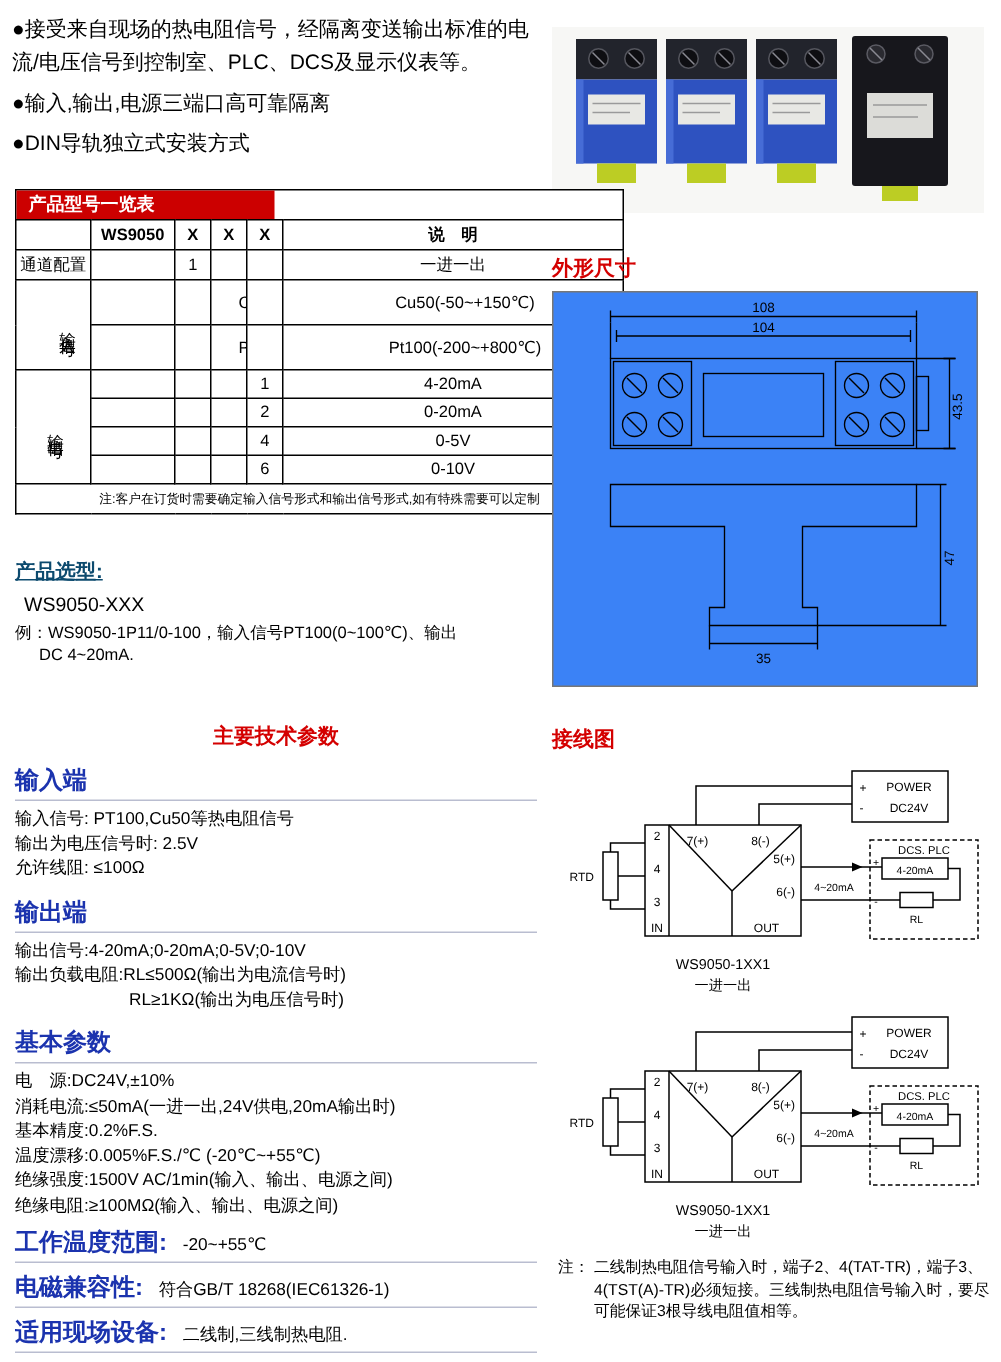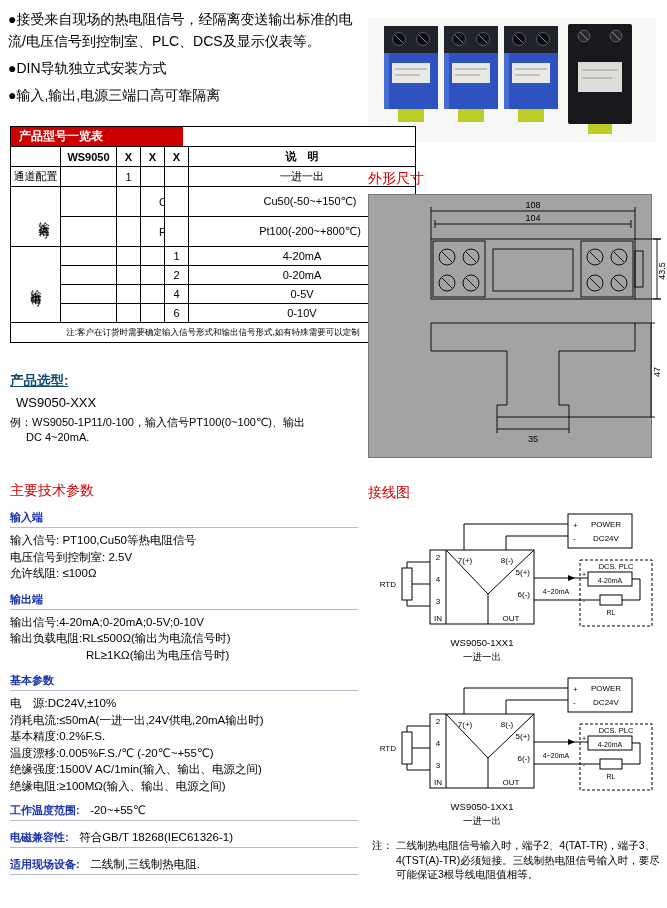--- a/index.html
+++ b/index.html
@@ -22,55 +22,55 @@
   table.model { width:100%; border-collapse:collapse; table-layout:fixed; }
   table.model td { border:1px solid #000; text-align:center; padding:1px 2px; height:20px; overflow:hidden; }
   table.model tr.hdr td { font-weight:bold; }
   table.model tr.tall td { height:30px;padding-left:18px; }
   table.model tr.short td { height:19px; }
   td.desc { text-align:left; padding-left:6px; }
   td.vlabel { writing-mode:vertical-rl; text-orientation:upright; letter-spacing:2px; font-size:11px; padding:2px 0; }
   td.notecell { font-size:8.5px; text-align:left; padding-left:3px; height:20px; white-space:nowrap; }
 
   
-  .red-sec { color:#d40000; font-weight:normal; font-size:14px; }
+  .red-sec { color:#d40000; font-weight:bold; font-size:14px;text-align:center; }
   .sel-title { color:#0c4a6e; font-weight:bold; font-size:13.5px; text-decoration:underline; }
   .sel { left:10px; top:372px; width:348px; }
   .sel-model { font-size:13px; margin-top:5px; padding-left:6px; }
   .sel-ex { font-size:11px; margin-top:5px; line-height:15px; }
   .sel-ex .l2 { padding-left:16px; }
 
   
   .tech { left:10px; top:482px; width:348px; }
   .tech-section { margin-top:10px; }
-  .blue-head { color:#1b33ae; font-weight:bold; font-size:11px; }
+  .blue-head { color:#1b33ae; font-weight:bold; font-size:16px; }
   .rule { border-bottom:1px solid #b9bdd0; padding-bottom:2px; margin-bottom:4px; }
   .param-line { font-size:11.5px; line-height:16.5px; }
   .indent-rl { padding-left:76px; }
   .inline-row { margin-top:2px; padding:4px 0 2px 0; border-bottom:1px solid #b9bdd0; }
   .inline-val { font-size:11.5px; color:#000; margin-left:6px; }
 
   
   .right-title-1 { left:368px; top:170px; }
   .right-title-2 { left:368px; top:484px; }
-  .outline-box { left:368px; top:194px; width:284px; height:264px; border:1px solid #777; background:#a3a3a3;padding-left:24px; }
+  .outline-box { left:368px; top:194px; width:284px; height:264px; border:1px solid #777; background:#3b82f6; }
   .wiring-note { left:372px; top:838px; width:288px; font-size:10.5px; line-height:14.5px; padding-left:24px; position:absolute; }
   .wiring-note .nlabel { position:absolute; left:0; top:0; }
 
   svg text { font-family:"Liberation Sans","DejaVu Sans",sans-serif; }
 </style>
 </head>
 <body>
 
 <div class="page">
 
   <ul class="intro abs">
     <li>●接受来自现场的热电阻信号，经隔离变送输出标准的电流/电压信号到控制室、PLC、DCS及显示仪表等。</li>
+    <li>●输入,输出,电源三端口高可靠隔离</li>
     <li>●DIN导轨独立式安装方式</li>
-    <li>●输入,输出,电源三端口高可靠隔离</li>
   </ul>
 
   <svg class="abs" style="left:368px; top:18px;" width="288" height="124" viewBox="0 0 288 124">
     <rect x="0" y="0" width="288" height="124" fill="#f7f7f5"></rect>
 
     <g>
       <rect x="16" y="8" width="54" height="27" fill="#22242c"></rect>
       <circle cx="31" cy="21" r="6.5" fill="#0e0e12" stroke="#55565e"></circle>
         <line x1="27" y1="17" x2="35" y2="25" stroke="#8a8a92"></line>
       <circle cx="55" cy="21" r="6.5" fill="#0e0e12" stroke="#55565e"></circle>
@@ -213,21 +213,21 @@
       <div class="l2">DC 4~20mA.</div>
     </div>
   </div>
 
   <div class="tech abs">
     <div class="red-sec">主要技术参数</div>
 
     <div class="tech-section">
       <div class="blue-head rule">输入端</div>
       <div class="param-line">输入信号: PT100,Cu50等热电阻信号</div>
-      <div class="param-line">电压信号到控制室: 2.5V</div>
+      <div class="param-line">输出为电压信号时: 2.5V</div>
       <div class="param-line">允许线阻: ≤100Ω</div>
     </div>
 
     <div class="tech-section">
       <div class="blue-head rule">输出端</div>
       <div class="param-line">输出信号:4-20mA;0-20mA;0-5V;0-10V</div>
       <div class="param-line">输出负载电阻:RL≤500Ω(输出为电流信号时)</div>
       <div class="param-line indent-rl">RL≥1KΩ(输出为电压信号时)</div>
     </div>
 

